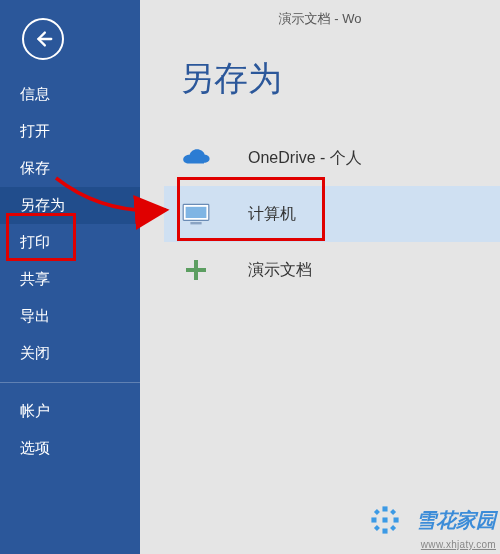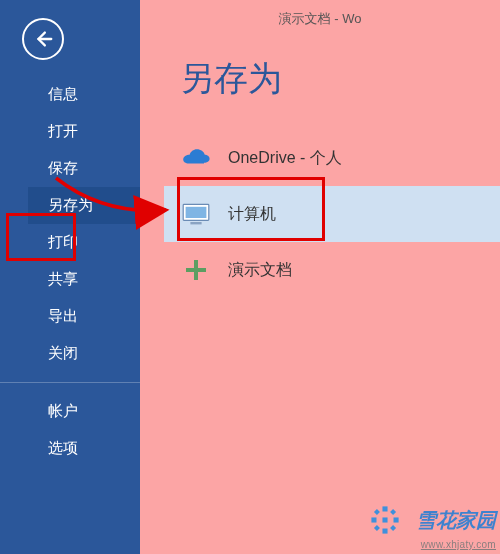--- a/index.html
+++ b/index.html
@@ -36,33 +36,32 @@
     justify-content: center;
     cursor: pointer;
   }
   .back-btn svg { width: 22px; height: 22px; }
   .nav-list { display: flex; flex-direction: column; }
   .nav-item {
     padding: 9px 20px;
     font-size: 15px;
     cursor: pointer;
     position: relative;
-    margin-left: 28px;
   }
   .nav-item.selected {
     background: #214d8c;
   }
   .nav-sep {
     height: 1px;
     background: rgba(255,255,255,0.25);
     margin: 10px 0;
   }
   .main {
     flex: 1;
-    background: #fca5a5;
+    background: #e5e5e5;
     position: relative;
     padding-top: 6px;
   }
   .titlebar {
     text-align: center;
     font-size: 13px;
     color: #555;
     padding: 4px 0 10px 0;
   }
   .page-title {
@@ -73,20 +72,21 @@
     font-family: "Microsoft YaHei Light", "Segoe UI Light", Arial, sans-serif;
   }
   .option-list { margin-left: 24px; }
   .option {
     display: flex;
     align-items: center;
     padding: 14px 10px 14px 14px;
     font-size: 16px;
     color: #333;
     cursor: pointer;
+    gap: 20px;
   }
   .option.selected {
     background: #cfe0f2;
   }
   .option-icon {
     width: 36px;
     height: 28px;
     display: flex;
     align-items: center;
     justify-content: center;

